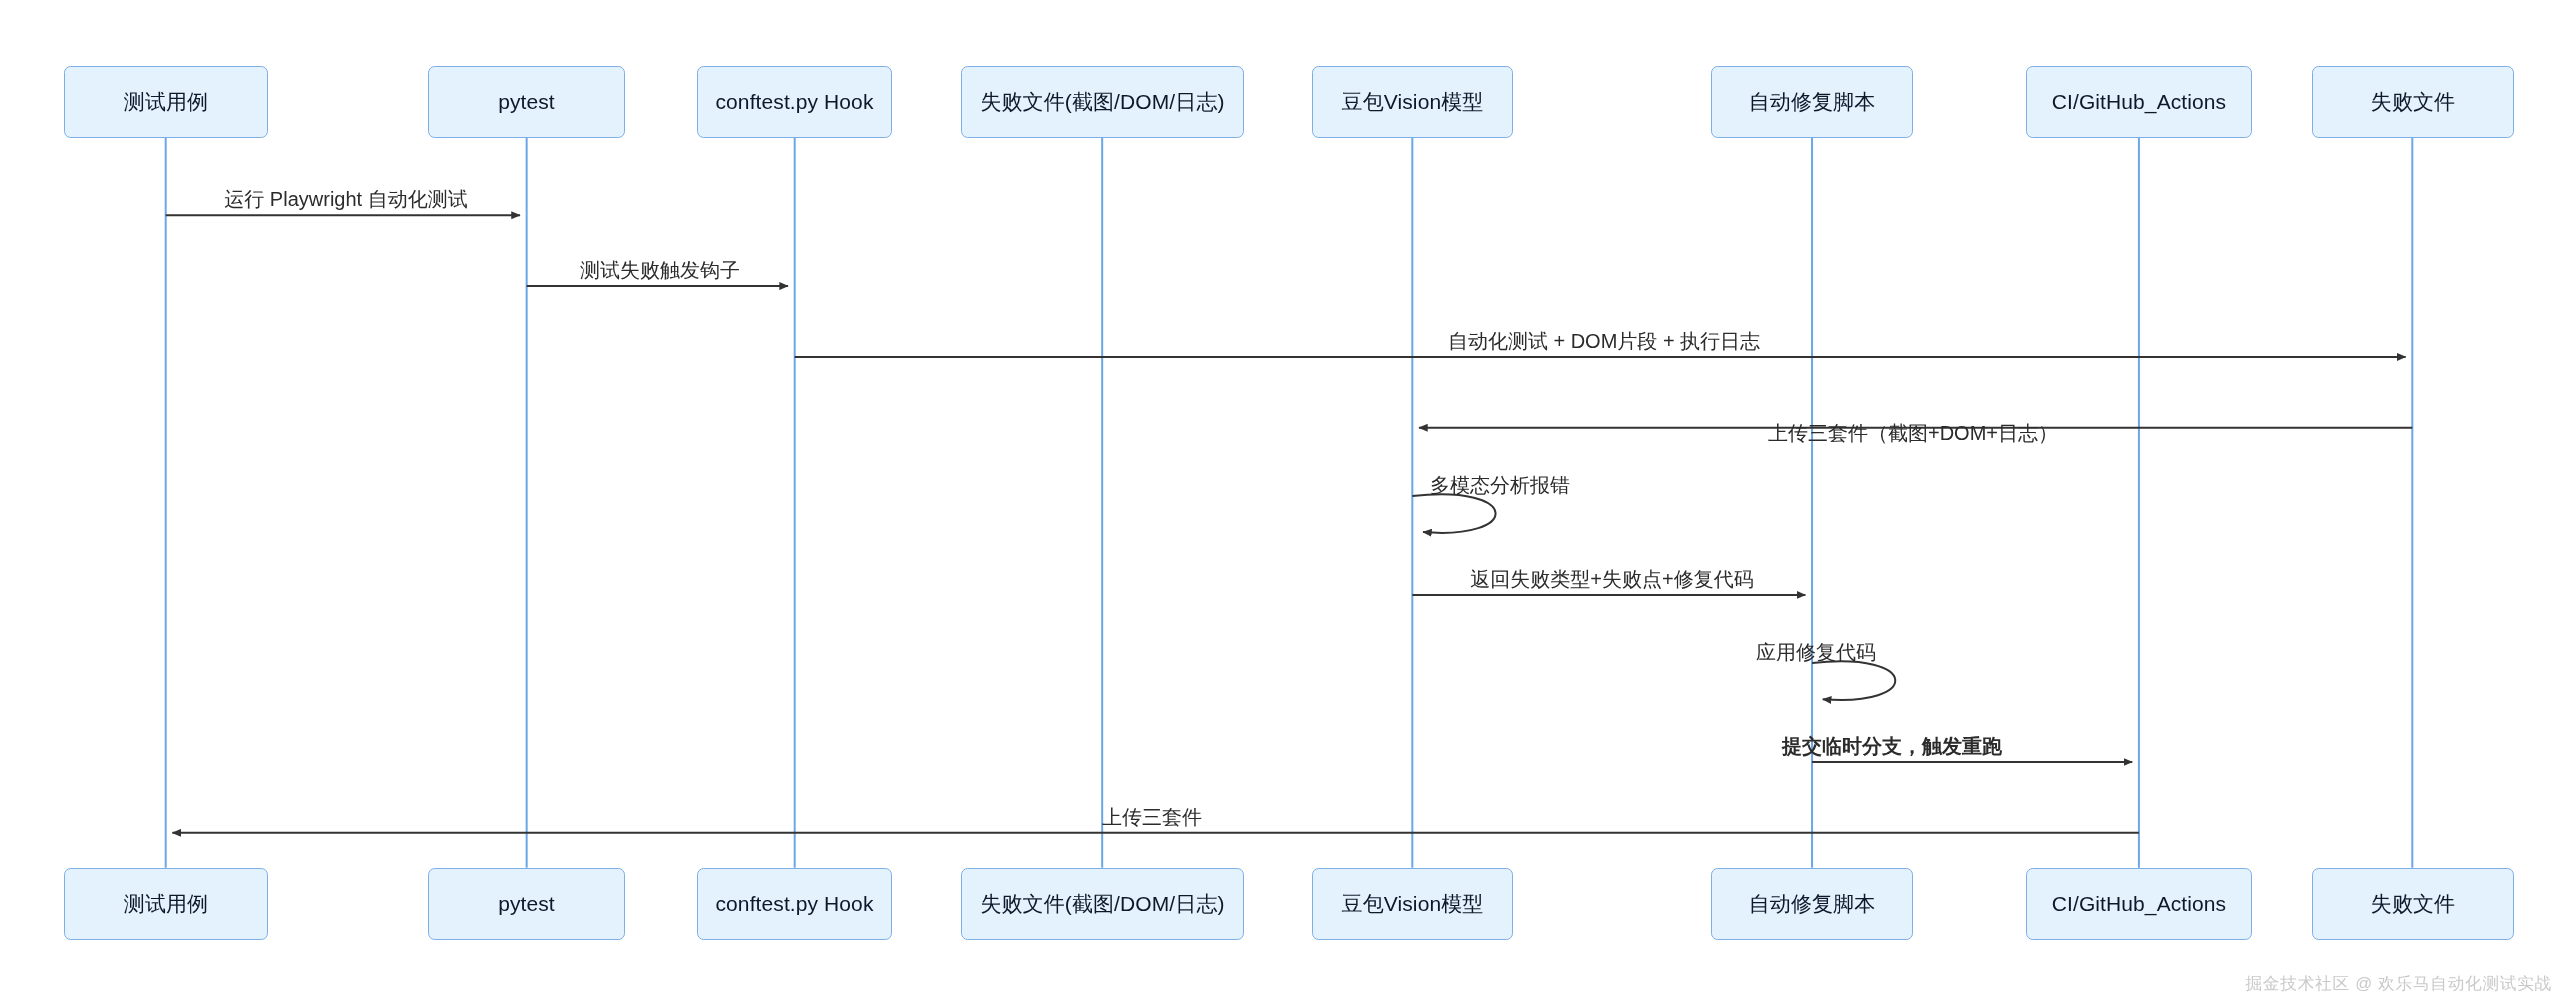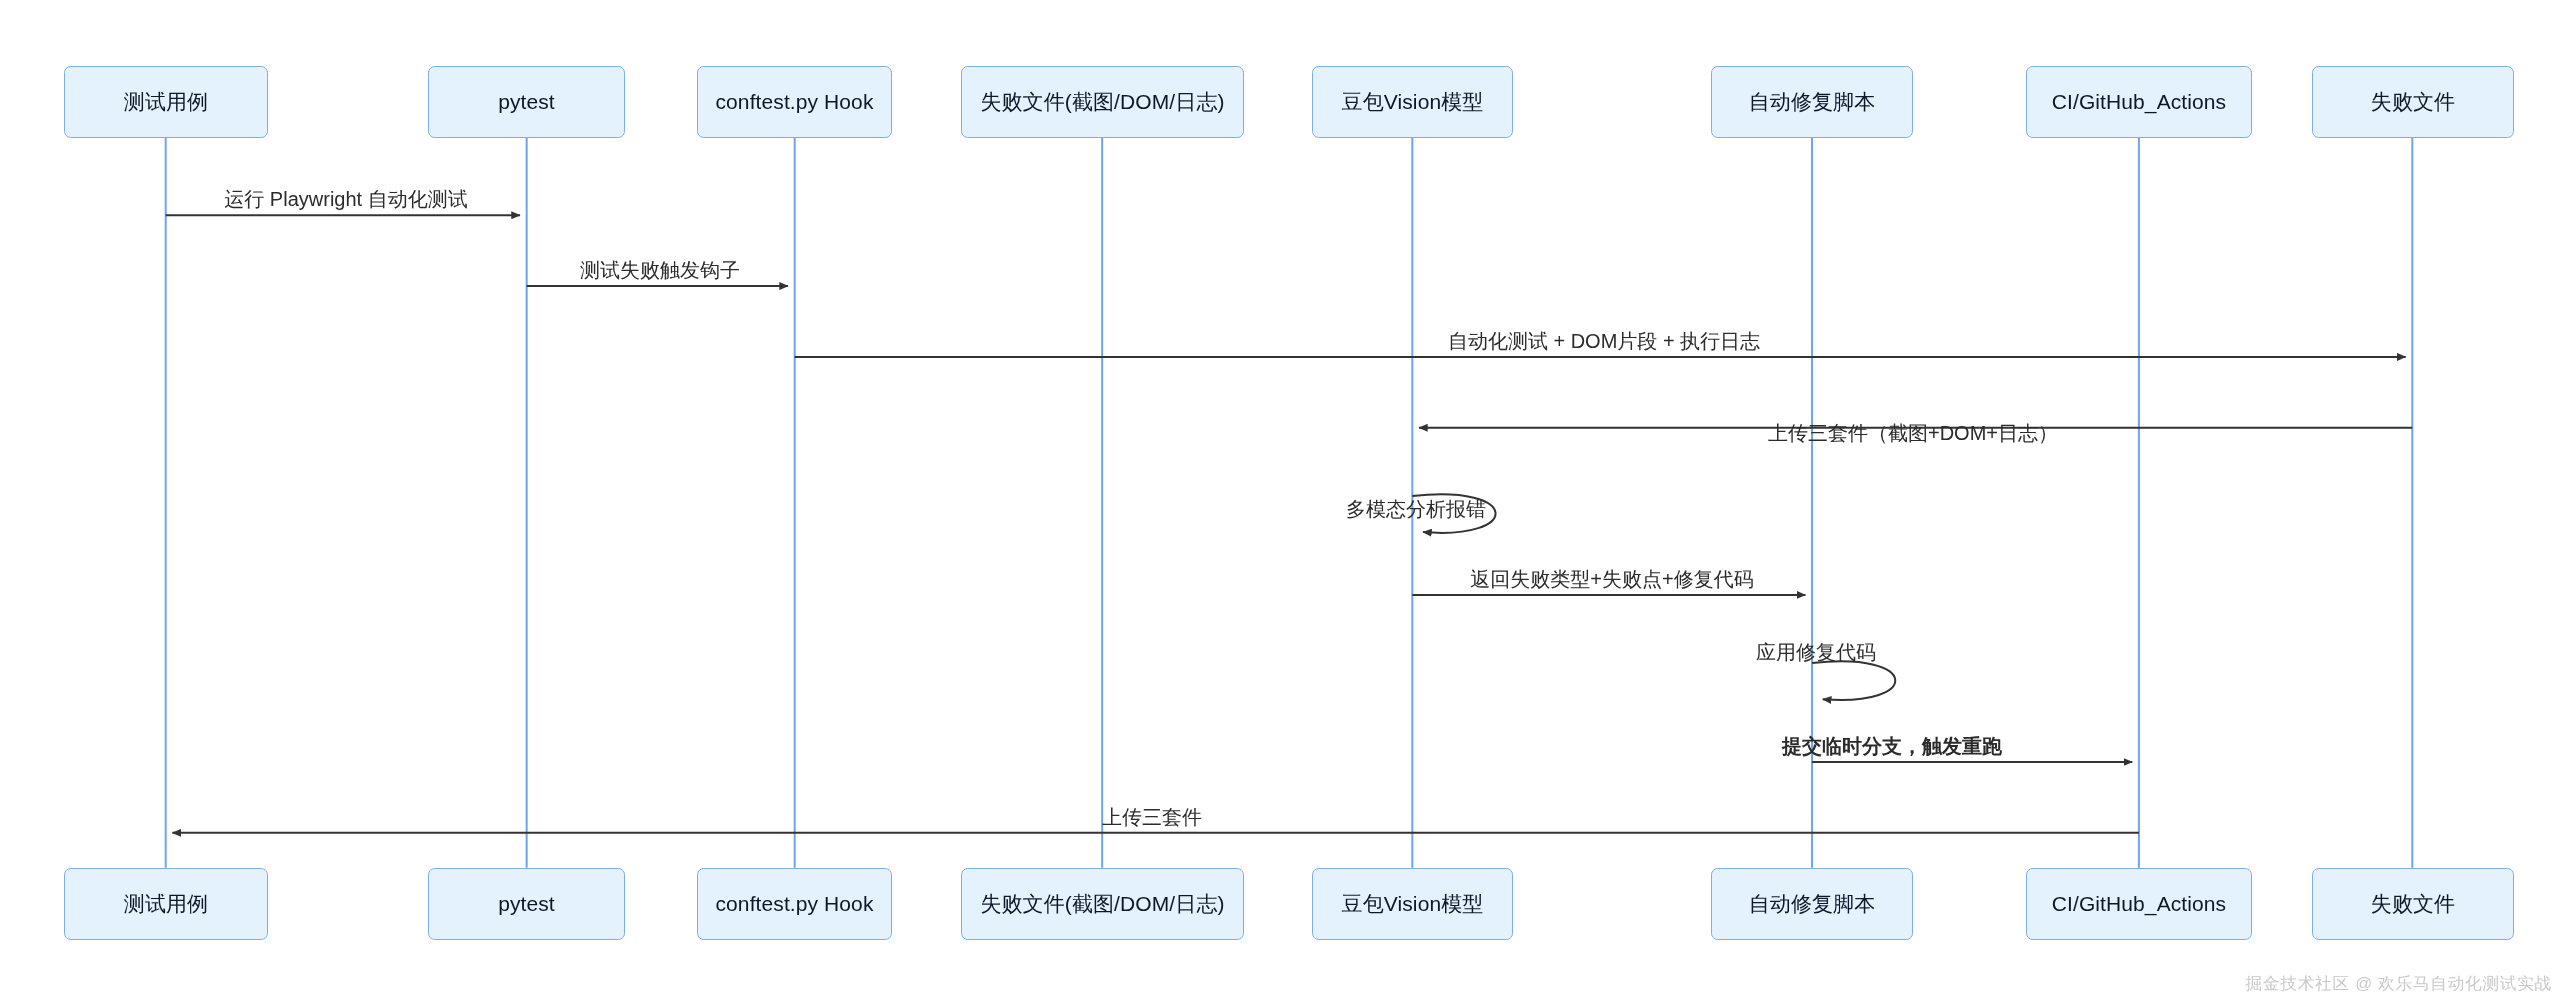--- a/index.html
+++ b/index.html
@@ -146,21 +146,21 @@
       </div>
       <div class="actor-box" style="left: 2312px; top: 868px; width: 202px; height: 72px;">
         <span>失败文件</span>
       </div>
     </div>
   <div id="msg-labels">
       <div class="msg-label" style="left: 346px; top: 186px; text-align: right;">运行 Playwright 自动化测试</div>
       <div class="msg-label" style="left: 660px; top: 257px;">测试失败触发钩子</div>
       <div class="msg-label" style="left: 1604px; top: 328px;">自动化测试 + DOM片段 + 执行日志</div>
       <div class="msg-label" style="left: 1913px; top: 399px; margin-top: 21px;">上传三套件（截图+DOM+日志）</div>
-      <div class="msg-label" style="left: 1416px; top: 472px; transform: translateX(-50%); margin-top: 24px;">多模态分析报错</div>
+      <div class="msg-label" style="left: 1500px; top: 472px; transform: translateX(-50%);">多模态分析报错</div>
       <div class="msg-label" style="left: 1612px; top: 566px;">返回失败类型+失败点+修复代码</div>
       <div class="msg-label" style="left: 1816px; top: 639px; transform: translateX(-50%);">应用修复代码</div>
       <div class="msg-label" style="left: 1892px; top: 733px; font-weight: bold;">提交临时分支，触发重跑</div>
       <div class="msg-label" style="left: 1152px; top: 804px;">上传三套件</div>
     </div>
 
   <div class="watermark">掘金技术社区 @ 欢乐马自动化测试实战</div>
 </div>
 
 

